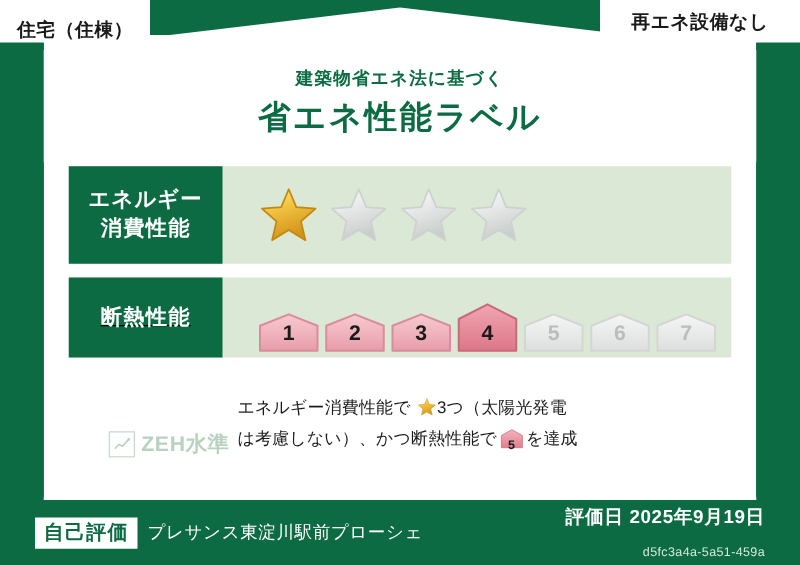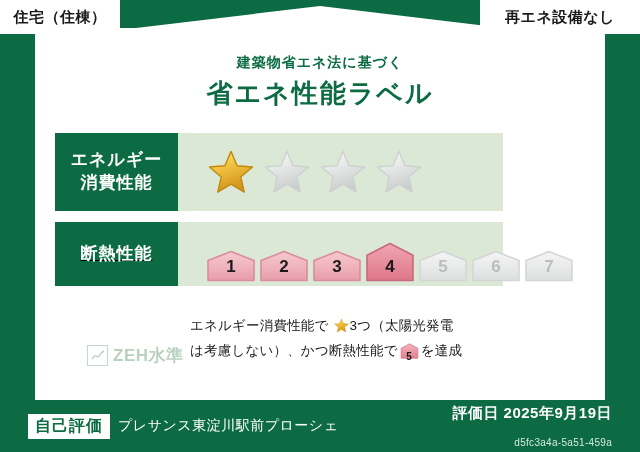--- a/index.html
+++ b/index.html
@@ -26,21 +26,21 @@
     background: #ffffff;
     color: #1a1a1a;
     font-weight: bold;
     font-size: 15px;
     letter-spacing: 0.5px;
     display: flex;
     align-items: center;
     justify-content: center;
     z-index: 6;
   }
-  #tab-left  { left: 0;  width: 120px; height: 34px; }
+  #tab-left  { left: 0;  width: 120px; height: 34px; align-items: flex-end; }
   #tab-right { right: 0; width: 160px; height: 34px; }
   
   #chevron {
     position: absolute;
     left: 0;
     top: 0;
     width: 640px;
     height: 130px;
     z-index: 3;
   }
@@ -76,21 +76,21 @@
     color: #0c6b43;
     font-size: 26px;
     font-weight: bold;
     letter-spacing: 2px;
   }
 
   
   .perf-row {
     position: absolute;
     left: 55px;
-    width: 448px;
+    width: 530px;
     display: flex;
     align-items: stretch;
     z-index: 5;
     background: #dbe8d5;
   }
   #row-energy { top: 133px; height: 78px; }
   #row-insul  { top: 222px; height: 64px; text-decoration: underline; }
 
   .perf-label {
     width: 123px;

